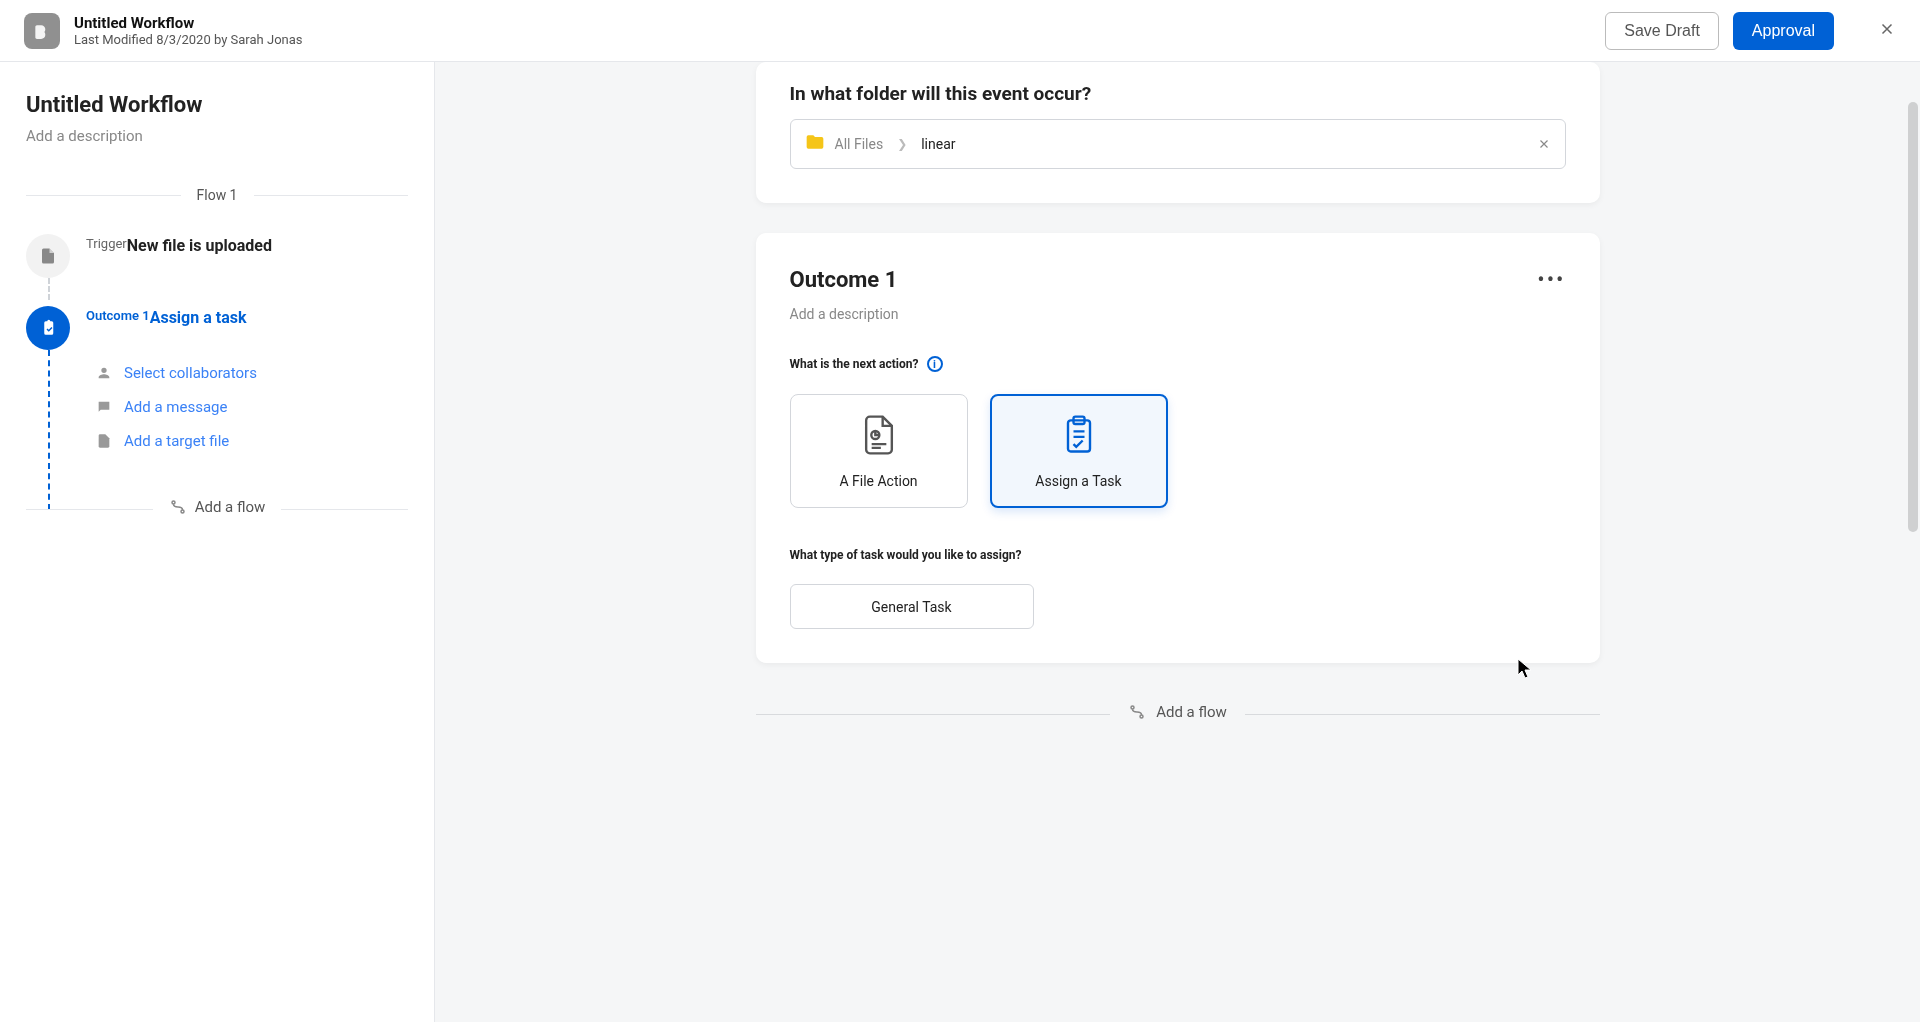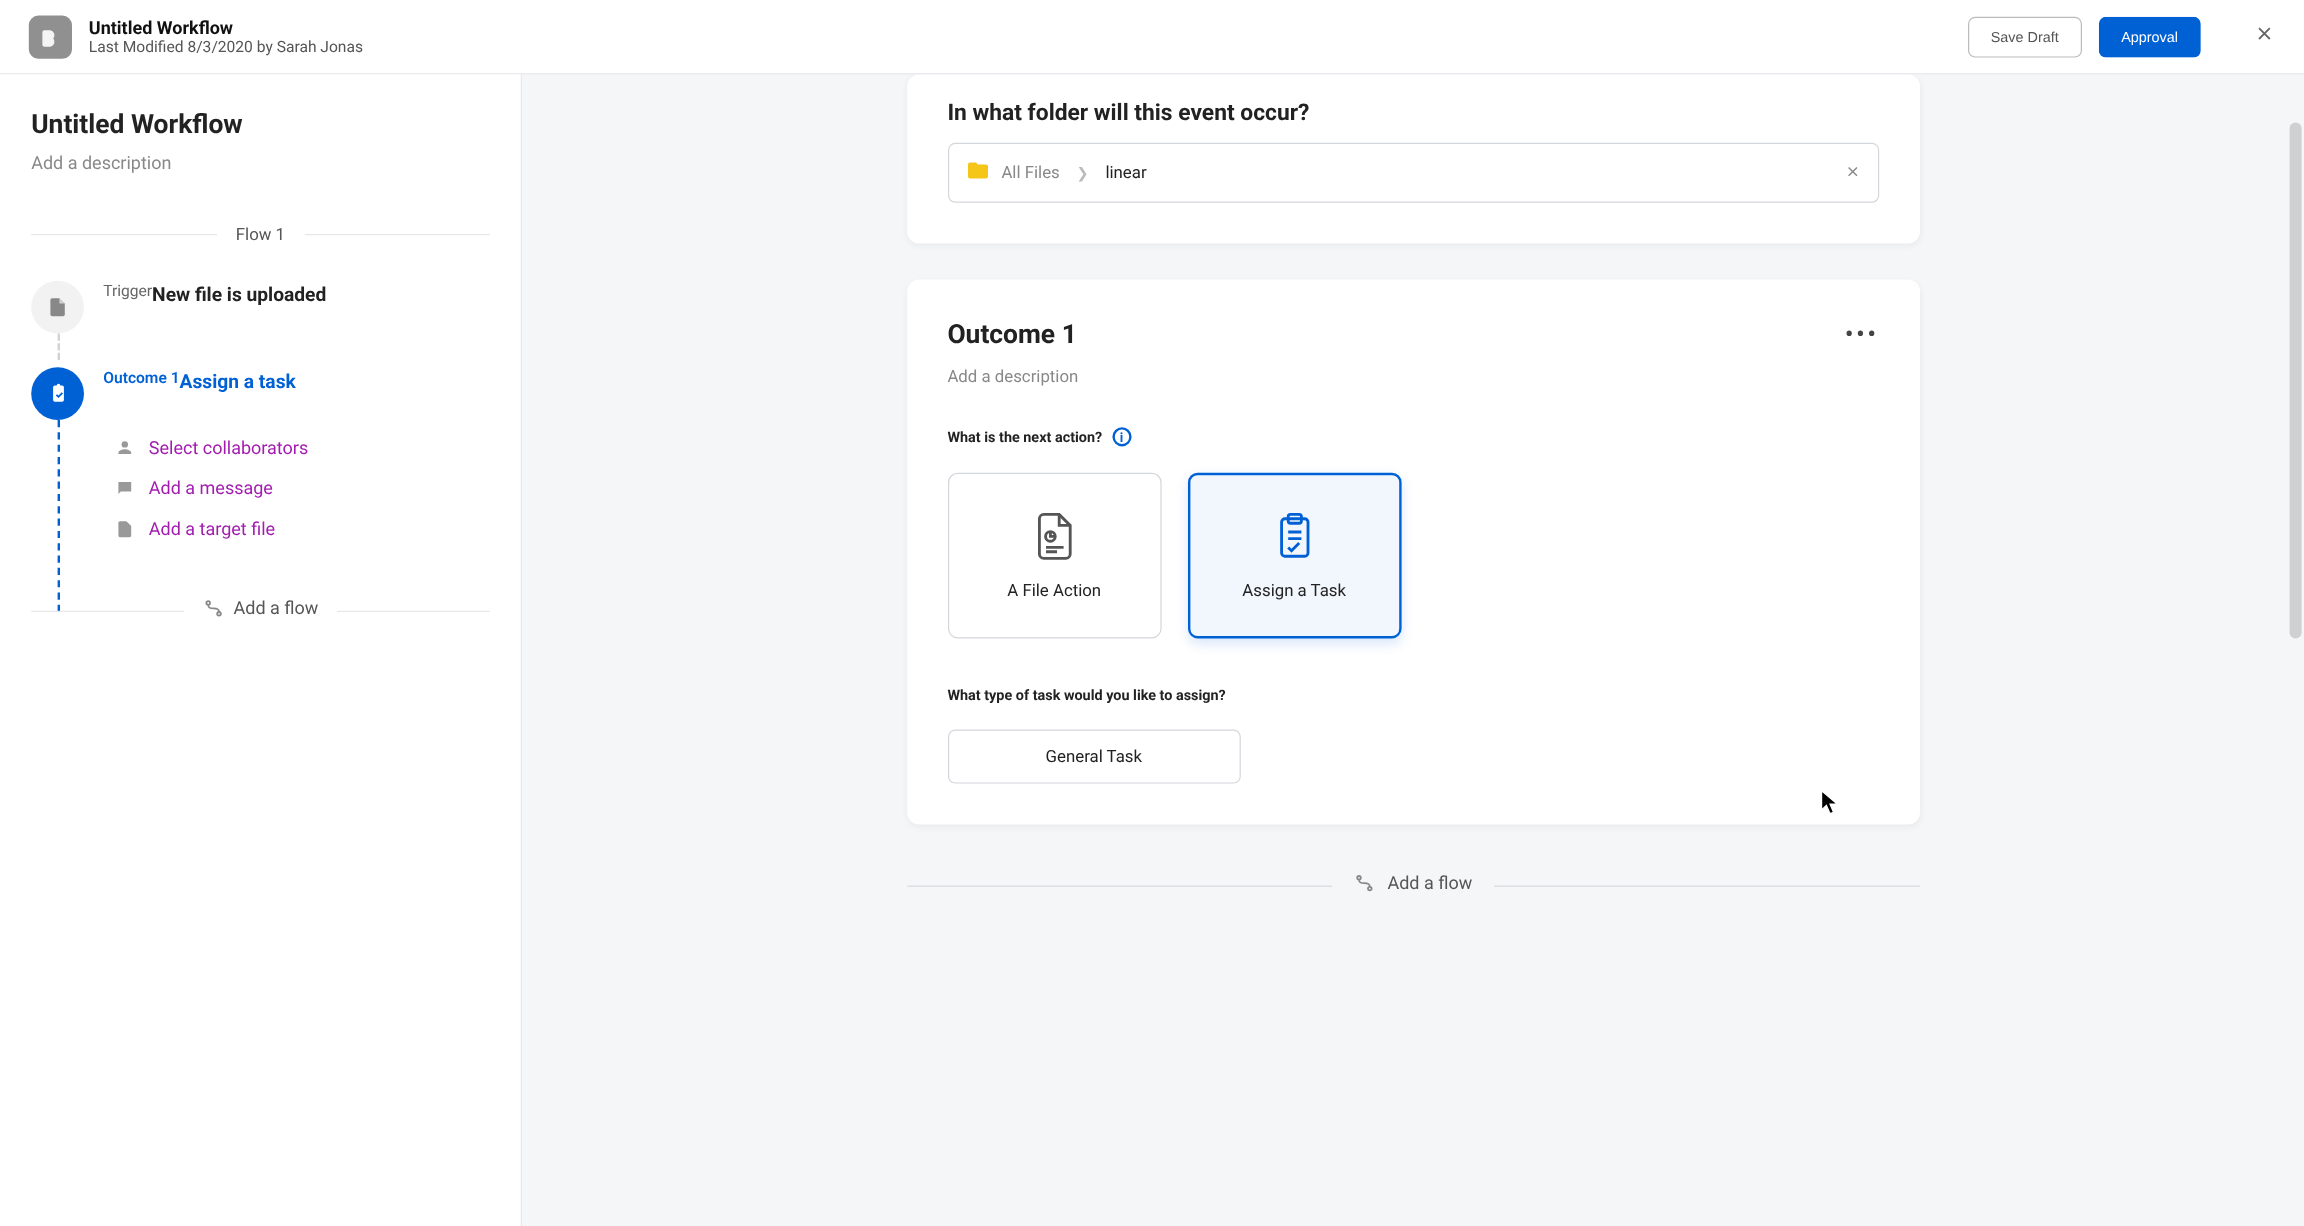--- a/index.html
+++ b/index.html
@@ -27,21 +27,21 @@
     width: 36px; height: 36px;
     border-radius: 8px;
     background: #909090;
     display:flex;align-items:center;justify-content:center;
   }
   .app-icon svg { width: 20px; height: 20px; fill: #fff; }
   .title-block { display:flex; flex-direction:column; line-height:1.2; }
   .title-block .wf-title { font-size: 15px; font-weight: 700; color:#111; }
   .title-block .wf-sub { font-size: 13px; color:#555; }
   .topbar .spacer { flex:1; }
-  .btn { font-size:12px; border-radius:6px; padding:9px 18px; cursor:pointer; border:1px solid transparent; }
+  .btn { font-size:16px; border-radius:6px; padding:9px 18px; cursor:pointer; border:1px solid transparent; }
   .btn-outline { background:#fff; border:1px solid #bbb; color:#555; }
   .btn-primary { background:#0061d5; color:#fff; }
   .close-top { margin-left:30px; color:#888; font-size:22px; cursor:pointer; line-height:1; }
 
   
   .layout { display:flex; height: calc(100% - 62px); }
   .sidebar {
     width: 435px;
     background:#fff;
     border-right:1px solid #e5e7eb;
@@ -68,21 +68,21 @@
   .nav-body .eyebrow { font-size:13px; color:#666; }
   .nav-body .eyebrow.active { color:#0061d5; font-weight:600; }
   .nav-body .main { font-size:16px; font-weight:700; color:#222; }
   .nav-body .main.active { color:#0061d5; }
   .nav-connector {
     position:absolute; left:22px; top:44px; width:0; border-left:2px dashed #0061d5;
     height:160px;
   }
   .nav-connector.light { border-left:2px dashed #cfd3d8; height:22px; top:44px; }
   .sub-list { margin-left:70px; margin-top:4px; margin-bottom:10px; }
-  .sub-item { display:flex; align-items:center; gap:12px; padding:8px 0; color:#a21caf; font-size:15px; cursor:pointer;}
+  .sub-item { display:flex; align-items:center; gap:12px; padding:8px 0; color:#3b82f6; font-size:15px; cursor:pointer;}
   .sub-item svg { width:16px; height:16px; fill:#999; flex-shrink:0; }
 
   .add-flow-row { position:relative; text-align:center; margin-top:40px; }
   .add-flow-row::before { content:""; position:absolute; left:0; right:0; top:50%; height:1px; background:#e5e7eb; }
   .add-flow-row span.inner { position:relative; background:#fff; padding:0 16px; color:#555; font-size:15px; display:inline-flex; align-items:center; gap:8px; cursor:pointer;}
   .add-flow-row svg { width:18px;height:18px;fill:#888; }
 
   
   .main-area {
     flex:1;
@@ -120,21 +120,21 @@
   .outcome-head h2 { font-size:22px; font-weight:700; }
   .outcome-head .more { margin-left:auto; color:#444; font-size:22px; letter-spacing:2px; cursor:pointer;}
   .outcome .desc-ph { color:#888; font-size:14px; margin-top:14px; margin-bottom:34px; }
 
   .q-row { display:flex; align-items:center; gap:8px; margin-bottom:22px; }
   .q-row .q-text { font-size:12px; font-weight:700; }
   .info-circle { width:16px;height:16px;border:2px solid #0061d5;border-radius:50%;color:#0061d5;font-size:11px;font-weight:700;display:inline-flex;align-items:center;justify-content:center;}
 
   .option-grid { display:flex; gap:22px; margin-bottom:40px;}
   .option-card {
-    width:178px; height:138px;
+    width:178px; height:114px;
     border:1px solid #d3d6db; border-radius:8px;
     display:flex; flex-direction:column; align-items:center; justify-content:center;
     gap:16px; cursor:pointer; background:#fff;
   }
   .option-card.selected { border:2px solid #0061d5; background:#f2f7fd; box-shadow:0 4px 10px rgba(0,97,213,0.15);}
   .option-card .ic { width:44px;height:44px; }
   .option-card .lbl { font-size:14px; color:#222; }
 
   .task-grid { display:flex; gap:40px; }
   .task-card {

